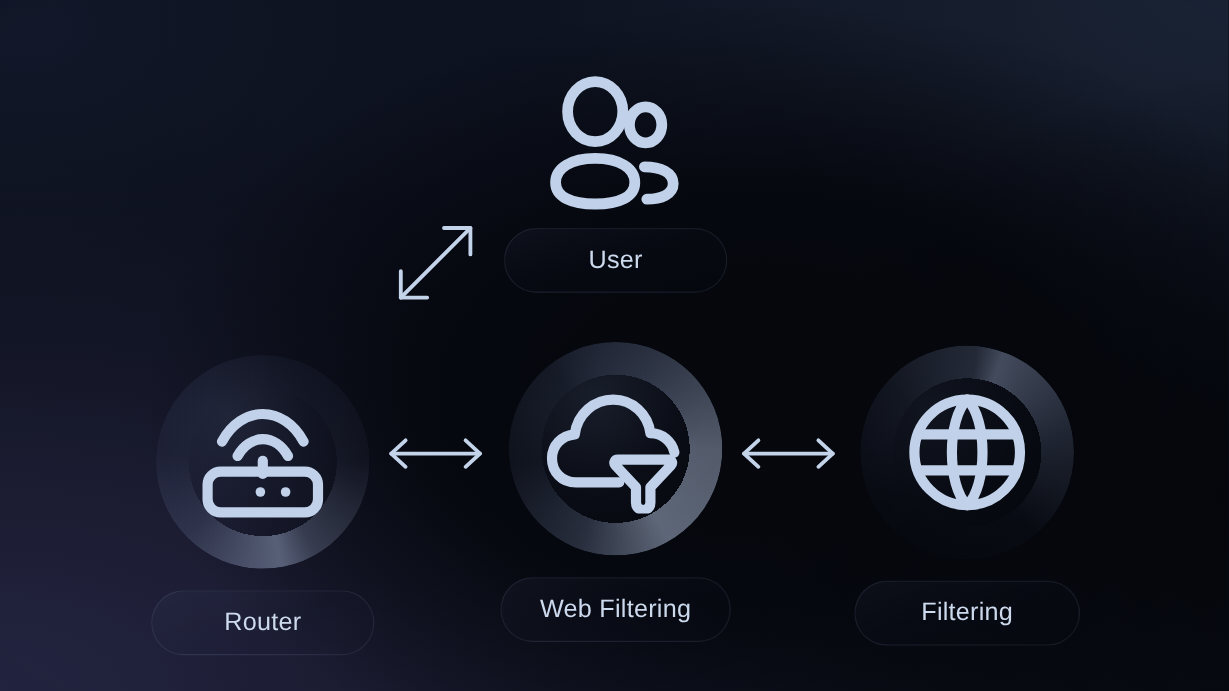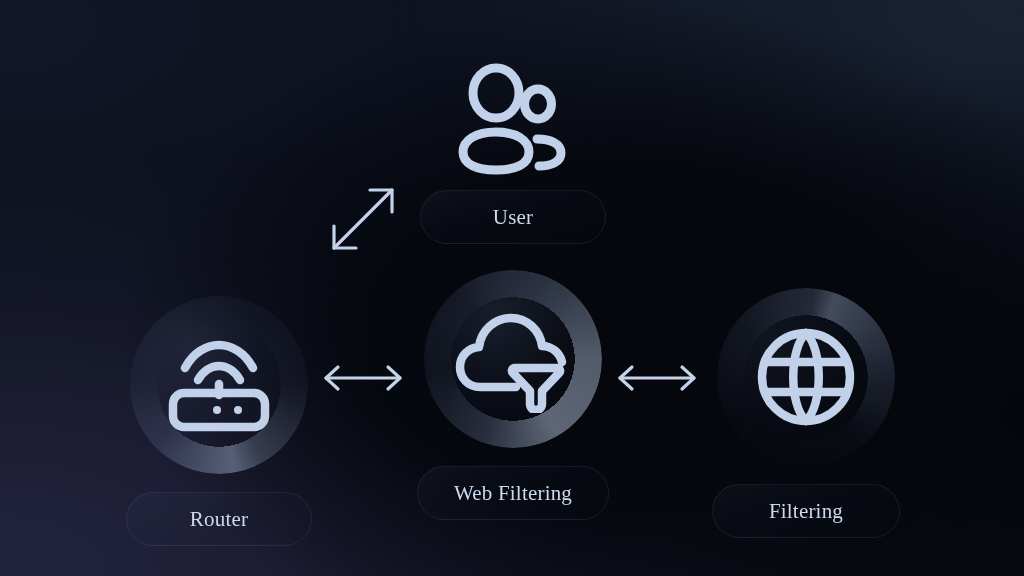--- a/index.html
+++ b/index.html
@@ -7,21 +7,21 @@
     margin: 0;
     padding: 0;
     background: #05070d;
   }
   #stage {
     position: relative;
     width: 1024px;
     height: 576px;
     overflow: hidden;
     background: #0a0d16;
-    font-family: Liberation Serif, serif;
+    font-family: Liberation Sans, sans-serif;
     -webkit-font-smoothing: antialiased;
   }
 
   
   .bg-layer {
     position: absolute;
     inset: 0;
     pointer-events: none;
   }
   .bg-base {
@@ -166,21 +166,21 @@
   }
   .pill-user     { width: 186px; }
   .pill-router   { width: 186px; }
   .pill-filter   { width: 192px; }
   .pill-internet { width: 188px; }
 
   
   #node-user     { left: 420px; top: 44px;  width: 186px; }
   #node-user .badge { width: 150px; height: 150px; margin-bottom: -4px; }
   #node-router   { left: 126px; top: 296px; width: 186px; }
-  #node-filter   { left: 417px; top: 270px; width: 192px; text-align: center; }
+  #node-filter   { left: 417px; top: 285px; width: 192px; text-align: center; }
   #node-internet { left: 712px; top: 288px; width: 188px; }
 
   .node .pill { margin-top: 18px; }
   #node-user .pill { margin-top: 0px; }
 
   
   .connector {
     position: absolute;
   }
   #arrow-user-filter  { left: 322px; top: 176px; }

